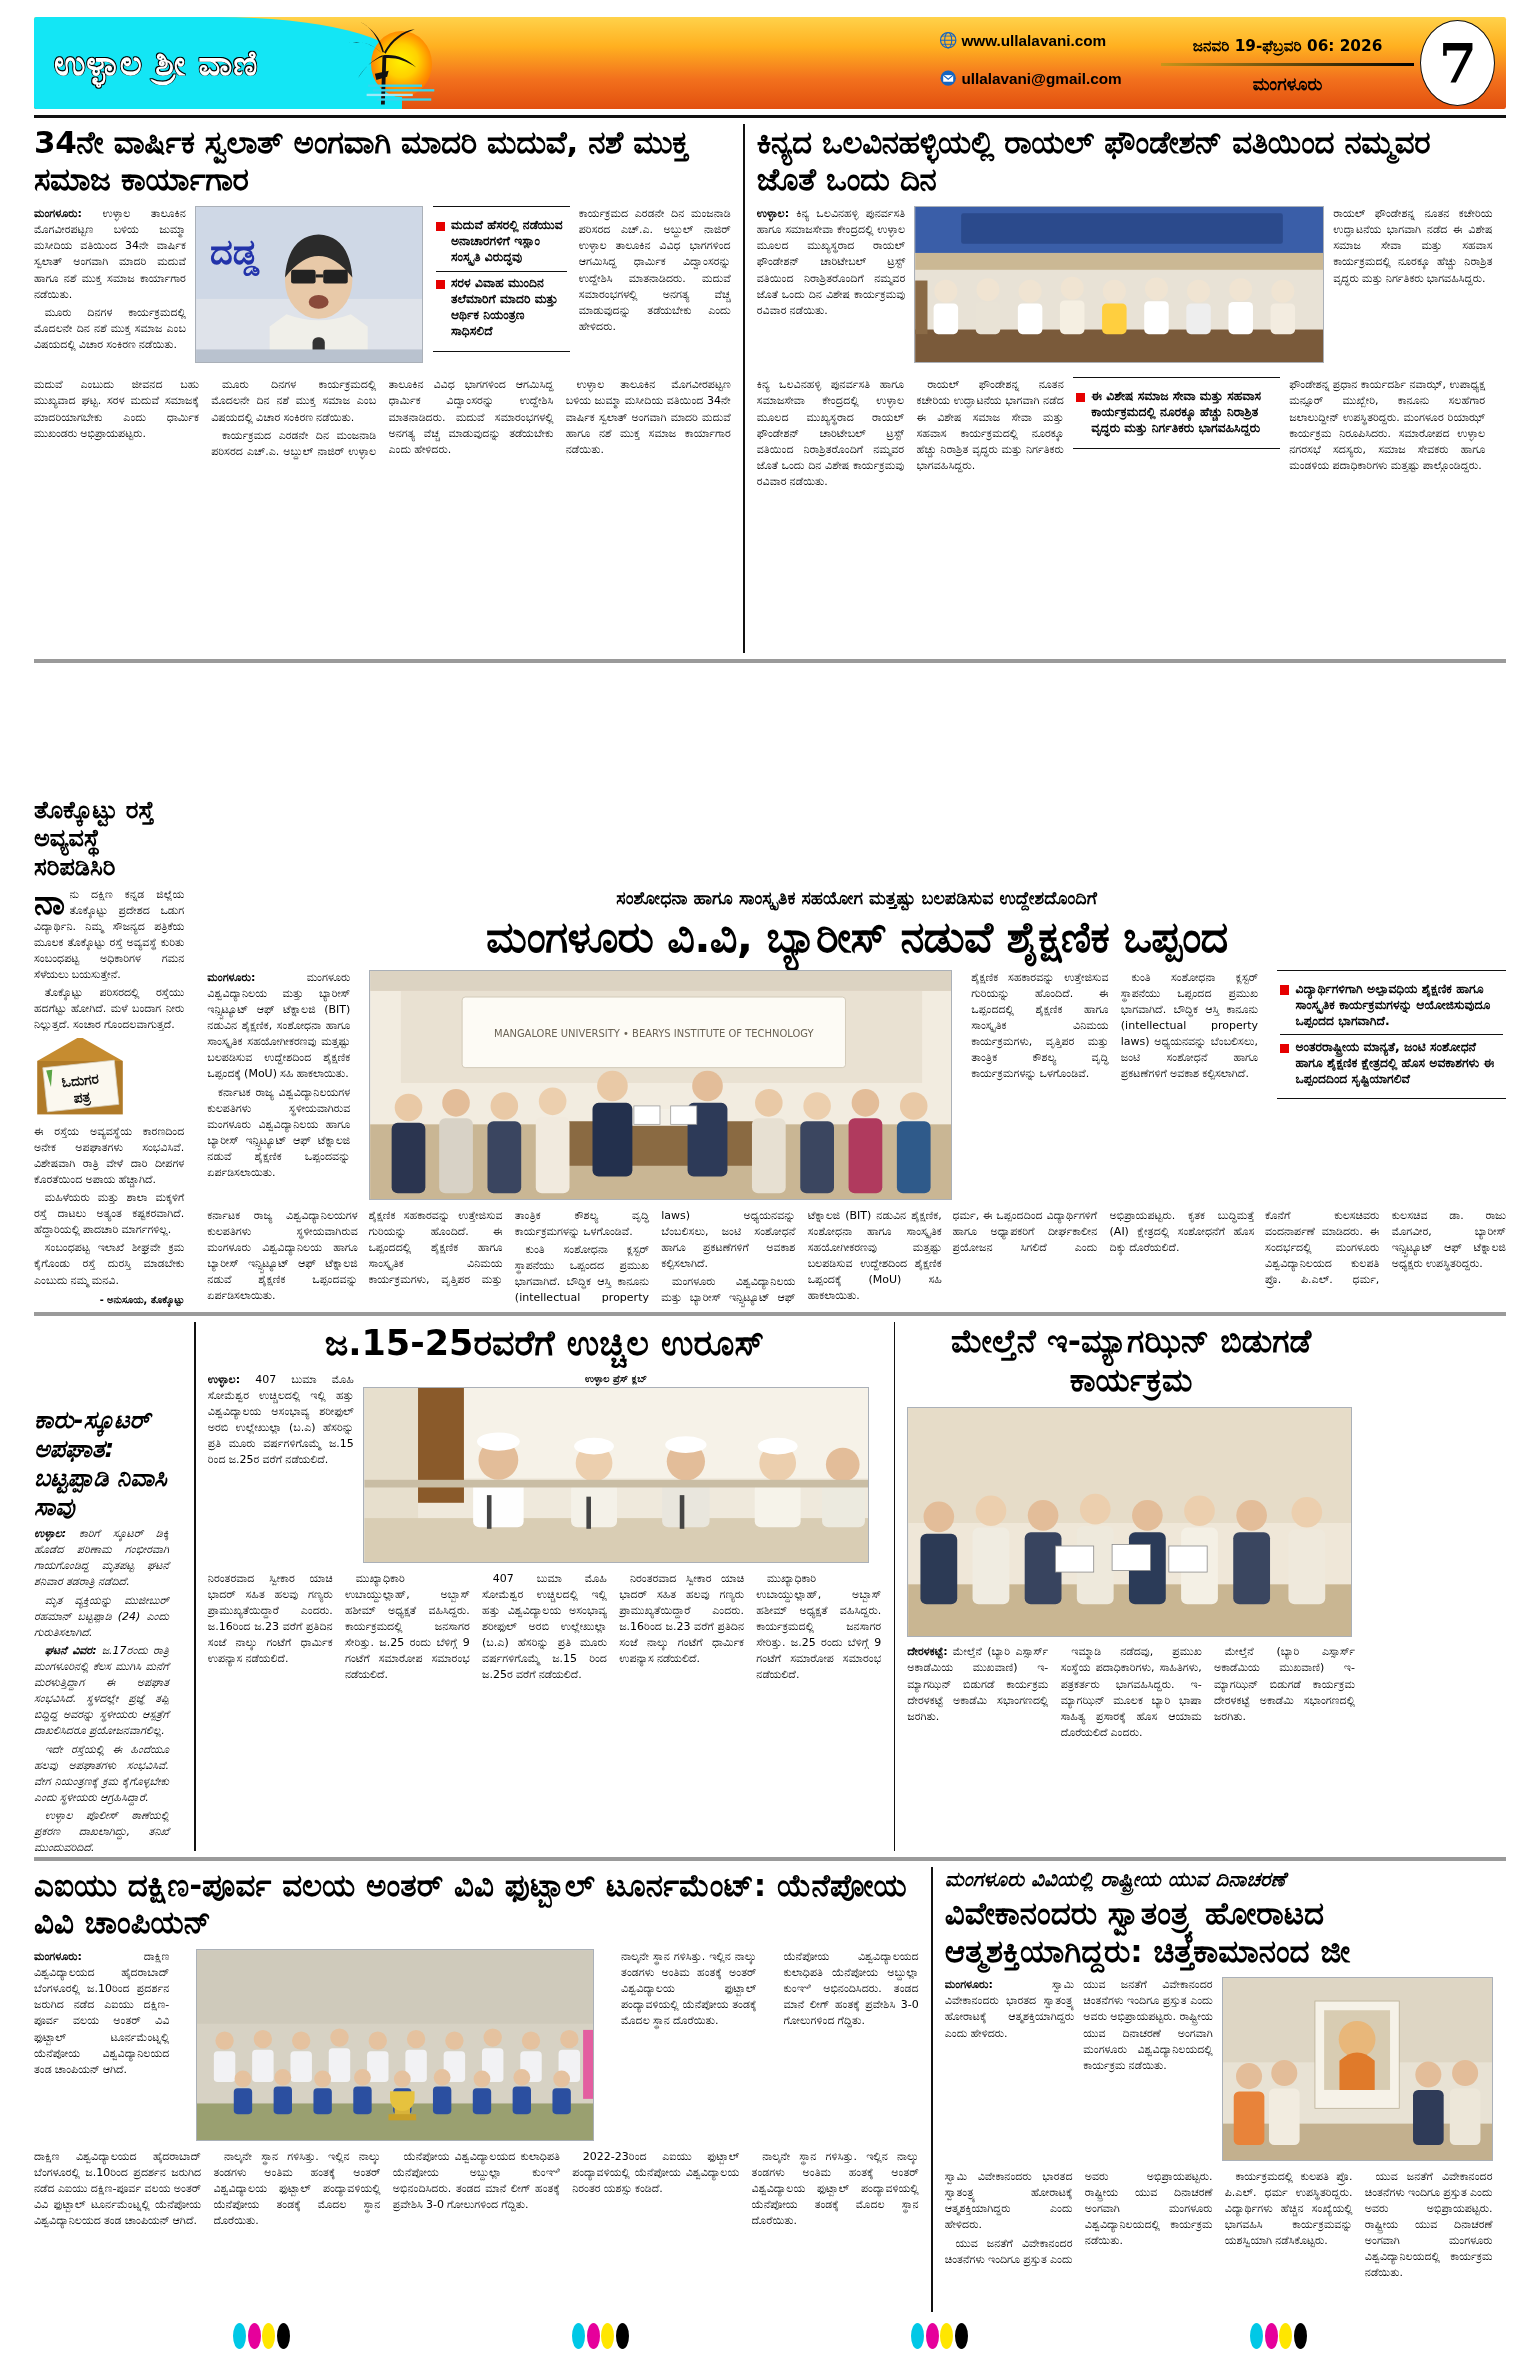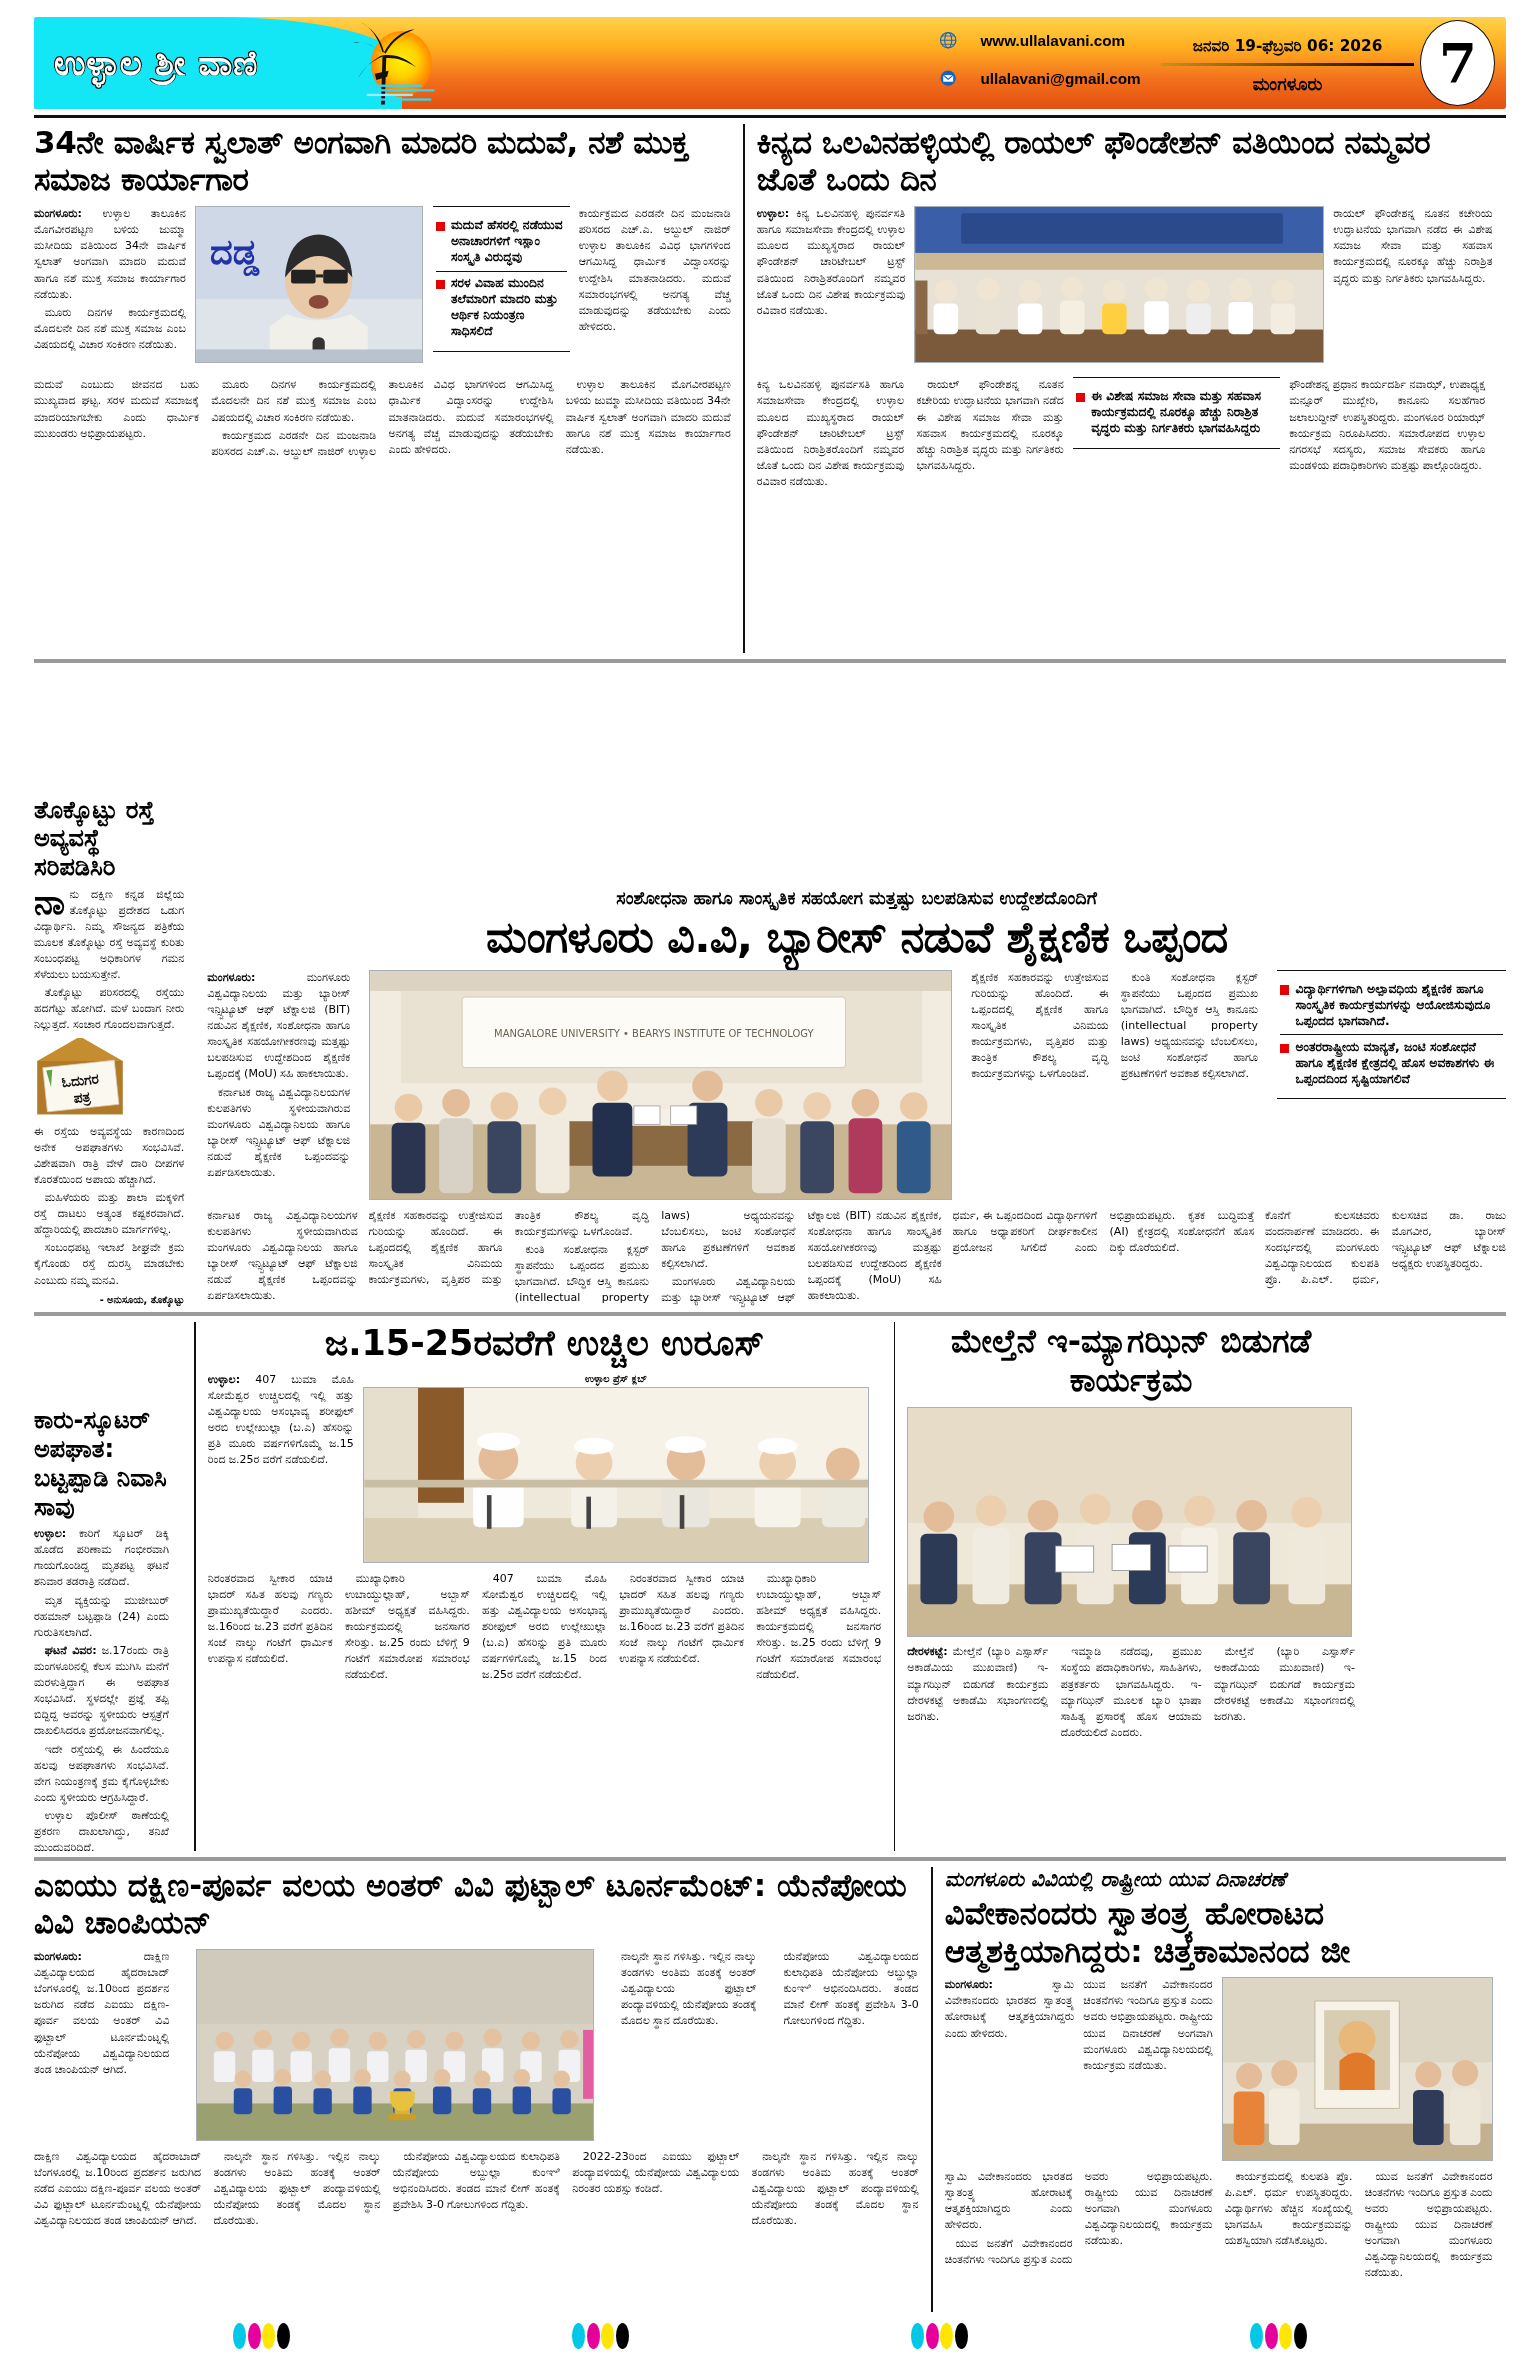--- a/index.html
+++ b/index.html
@@ -48,21 +48,21 @@
     position:absolute; left:310px; top:3.1px; width:77px; height:86px; z-index:3;
   }
   .mh-water {
     position:absolute; left:331px; top:66px; width:74px; height:20px; z-index:3;
   }
   .mh-info {
     position:absolute; left:905px; top:14px; z-index:5;
     font-size:15.3px; font-weight:bold; color:#000;
     line-height:1.0;
   }
-  .mh-info .row { display:flex; align-items:center; gap:23px; margin-bottom:20px; }
+  .mh-info .row { display:flex; align-items:center; gap:4px; margin-bottom:20px; }
   .mh-icon { width:18.4px; height:18.4px; display:inline-block; flex:0 0 18.4px; }
   .mh-right {
     position:absolute; left:1127px; top:20px; width:253px; z-index:5;
     text-align:center;
   }
   .mh-date { font-size:15.3px; font-weight:bold; color:#000; font-family:"DejaVu Sans", sans-serif; }
   .mh-rule { height:3.8px; background:linear-gradient(90deg,#c8951a,#000); margin:7.7px 0 7.7px 0; }
   .mh-place { font-size:17.6px; font-weight:bold; font-family:"DejaVu Sans", sans-serif; }
   .mh-pageno {
     position:absolute; right:10.7px; top:3.1px; width:75px; height:86px; z-index:6;
@@ -428,21 +428,21 @@
           <p class="first">ಕೊನೆಗೆ ಕುಲಸಚಿವರು ವಂದನಾರ್ಪಣೆ ಮಾಡಿದರು. ಈ ಸಂದರ್ಭದಲ್ಲಿ ಮಂಗಳೂರು ವಿಶ್ವವಿದ್ಯಾನಿಲಯದ ಕುಲಪತಿ ಪ್ರೊ. ಪಿ.ಎಲ್. ಧರ್ಮ, ಕುಲಸಚಿವ ಡಾ. ರಾಜು ಮೊಗವೀರ, ಬ್ಯಾರೀಸ್ ಇನ್ಸ್ಟಿಟ್ಯೂಟ್ ಆಫ್ ಟೆಕ್ನಾಲಜಿ ಅಧ್ಯಕ್ಷರು ಉಪಸ್ಥಿತರಿದ್ದರು.</p>
         </div>
       </div>
     </div>
   </div>
 
   <div class="hr-grey"></div>
 
   <div class="region flexrow" style="height:529px;">
 
-    <div style="width:160px; padding-right:25px;">
+    <div style="width:160px; padding-right:25px;font-style:italic;">
       <div class="hl-md kn" style="margin-bottom:4.6px;margin-top:84px;">ಕಾರು-ಸ್ಕೂಟರ್ ಅಪಘಾತ: ಬಟ್ಟಪ್ಪಾಡಿ ನಿವಾಸಿ ಸಾವು</div>
       <div class="body-txt">
         <p class="first"><span class="loc">ಉಳ್ಳಾಲ:</span>
           <span>ಕಾರಿಗೆ ಸ್ಕೂಟರ್ ಡಿಕ್ಕಿ ಹೊಡೆದ ಪರಿಣಾಮ ಗಂಭೀರವಾಗಿ ಗಾಯಗೊಂಡಿದ್ದ ಮೃತಪಟ್ಟ ಘಟನೆ ಶನಿವಾರ ತಡರಾತ್ರಿ ನಡೆದಿದೆ.</span></p>
         <p>ಮೃತ ವ್ಯಕ್ತಿಯನ್ನು ಮುಜೀಬುರ್ ರಹಮಾನ್ ಬಟ್ಟಪ್ಪಾಡಿ (24) ಎಂದು ಗುರುತಿಸಲಾಗಿದೆ.</p>
         <p><span class="loc">ಘಟನೆ ವಿವರ:</span>
           <span>ಜ.17ರಂದು ರಾತ್ರಿ ಮಂಗಳೂರಿನಲ್ಲಿ ಕೆಲಸ ಮುಗಿಸಿ ಮನೆಗೆ ಮರಳುತ್ತಿದ್ದಾಗ ಈ ಅಪಘಾತ ಸಂಭವಿಸಿದೆ. ಸ್ಥಳದಲ್ಲೇ ಪ್ರಜ್ಞೆ ತಪ್ಪಿ ಬಿದ್ದಿದ್ದ ಅವರನ್ನು ಸ್ಥಳೀಯರು ಆಸ್ಪತ್ರೆಗೆ ದಾಖಲಿಸಿದರೂ ಪ್ರಯೋಜನವಾಗಲಿಲ್ಲ.</span></p>
         <p>ಇದೇ ರಸ್ತೆಯಲ್ಲಿ ಈ ಹಿಂದೆಯೂ ಹಲವು ಅಪಘಾತಗಳು ಸಂಭವಿಸಿವೆ. ವೇಗ ನಿಯಂತ್ರಣಕ್ಕೆ ಕ್ರಮ ಕೈಗೊಳ್ಳಬೇಕು ಎಂದು ಸ್ಥಳೀಯರು ಆಗ್ರಹಿಸಿದ್ದಾರೆ.</p>
         <p>ಉಳ್ಳಾಲ ಪೊಲೀಸ್ ಠಾಣೆಯಲ್ಲಿ ಪ್ರಕರಣ ದಾಖಲಾಗಿದ್ದು, ತನಿಖೆ ಮುಂದುವರಿದಿದೆ.</p>
       </div>

